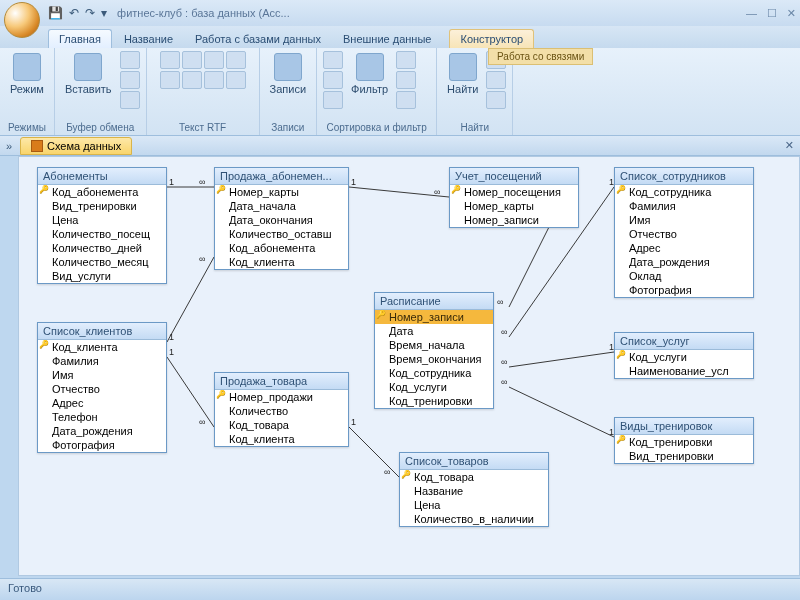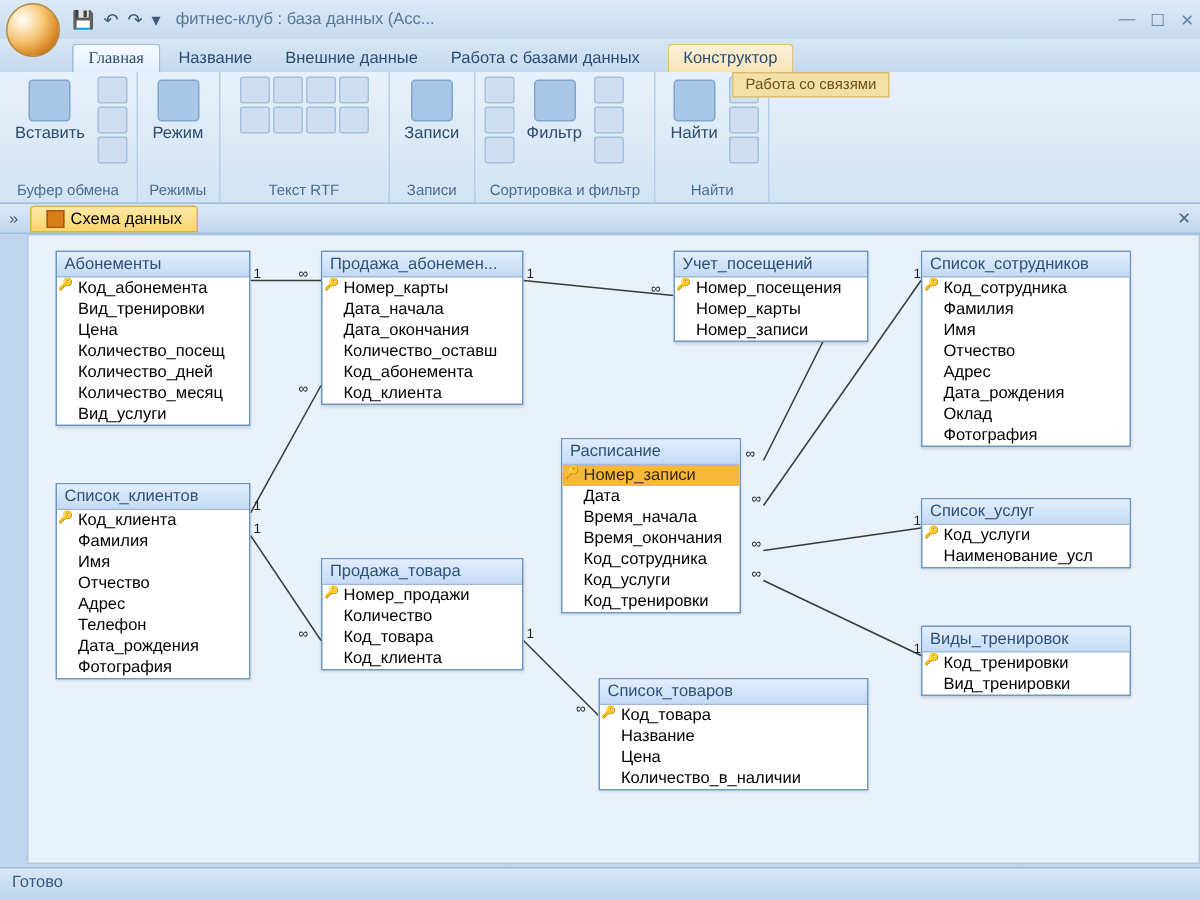--- a/index.html
+++ b/index.html
@@ -10,21 +10,21 @@
 .office-btn { width:36px; height:36px; border-radius:50%; background: radial-gradient(circle at 30% 30%, #fff,#f7c97a 40%, #d98a28 70%, #9a4f0f); position:absolute; top:2px; left:4px; border:1px solid #b38a3a; z-index:10; display:flex;align-items:center;justify-content:center;color:#fff;font-size:8px;}
 .qat { margin-left:44px; display:flex; gap:6px; align-items:center;}
 .qat span { color:#3b5a7a; font-size:12px; cursor:default; }
 .title-text { margin-left:10px; color:#5a7698; }
 .wincontrols { margin-left:auto; display:flex; gap:10px; color:#6a87a7;}
 .wincontrols span{cursor:default;}
 
 
 .tabs { height:22px; background:linear-gradient(#d7e6f5,#c5daee); display:flex; align-items:flex-end; padding-left:48px; gap:2px;}
 .tab { padding:3px 10px; color:#2a4d73; cursor:default;margin-top:48px;}
-.tab.active { background:linear-gradient(#f5faff,#e3efff); border:1px solid #9ebedd; border-bottom:none; border-radius:3px 3px 0 0;font-family:Liberation Serif, serif;}
+.tab.active { background:linear-gradient(#f5faff,#e3efff); border:1px solid #9ebedd; border-bottom:none; border-radius:3px 3px 0 0;}
 .tab.context { background:linear-gradient(#fcf0d9,#f7e4b7); border:1px solid #e0c27a; border-bottom:none; border-radius:3px 3px 0 0; margin-left:6px;}
 .tab.ctxlabel { background:#f3dfa8; border:1px solid #dbbf73; position:absolute; top:0; left:488px; padding:2px 8px; font-size:10px; color:#6b5414;}
 
 
 .ribbon { height:88px; background:linear-gradient(#e7f1fb,#d2e3f3); border-bottom:1px solid #9ebedd; display:flex;}
 .group { border-right:1px solid #b7cee6; padding:3px 6px 1px 6px; display:flex; flex-direction:column; justify-content:space-between;}
 .group-body{display:flex; gap:4px; align-items:flex-start; flex:1;}
 .group-label{ text-align:center; color:#4c6c8f; font-size:10px; padding:1px 0;}
 .bigbtn{ display:flex; flex-direction:column; align-items:center; gap:2px; padding:2px 4px; color:#2d4d6f; cursor:default;}
 .bigbtn .ic{width:28px;height:28px;background:#a8c6e6;border:1px solid #7fa6cd;border-radius:3px;}
@@ -73,48 +73,48 @@
   <div class="wincontrols">
     <span>—</span>
     <span>☐</span>
     <span>✕</span>
   </div>
 </div>
 
 <div class="tabs">
   <div class="tab active">Главная</div>
   <div class="tab">Название</div>
+  <div class="tab">Работа с базами данных</div>
   <div class="tab">Внешние данные</div>
-  <div class="tab">Работа с базами данных</div>
   <div class="tab context">Конструктор</div>
 </div>
 
 <div class="ribbon">
   <div class="group">
     <div class="group-body">
+        <div class="bigbtn">
+          <div class="ic"></div>
+          <span>Режим</span>
+        </div>
+      </div>
+    <div class="group-label">Режимы</div>
+  </div>
+  <div class="group">
+    <div class="group-body">
       <div class="bigbtn">
           <div class="ic"></div>
           <span>Вставить</span>
         </div>
       <div class="smrow">
           <div class="smbtn"></div>
           <div class="smbtn"></div>
           <div class="smbtn"></div>
         </div>
     </div>
     <div class="group-label">Буфер обмена</div>
-  </div>
-  <div class="group">
-    <div class="group-body">
-        <div class="bigbtn">
-          <div class="ic"></div>
-          <span>Режим</span>
-        </div>
-      </div>
-    <div class="group-label">Режимы</div>
   </div>
   <div class="group" style="min-width:110px">
     <div class="group-body">
         <div class="smrow" style="flex-direction:row;flex-wrap:wrap;width:100px;gap:2px">
       <div class="smbtn"></div>
           <div class="smbtn"></div>
           <div class="smbtn"></div>
           <div class="smbtn"></div>
       <div class="smbtn"></div>
           <div class="smbtn"></div>
@@ -273,21 +273,21 @@
 
   <div class="tbl" style="left:430px;top:10px;width:130px">
     <div class="tbl-title">Учет_посещений</div>
     <ul>
       <li class="key">Номер_посещения</li>
       <li>Номер_карты</li>
       <li>Номер_записи</li>
     </ul>
   </div>
 
-  <div class="tbl" style="left:380px;top:295px;width:180px">
+  <div class="tbl" style="left:380px;top:295px;width:150px">
     <div class="tbl-title">Список_товаров</div>
     <ul>
       <li class="key">Код_товара</li>
       <li>Название</li>
       <li>Цена</li>
       <li>Количество_в_наличии</li>
     </ul>
   </div>
 
   <div class="tbl" style="left:595px;top:10px;width:140px">

